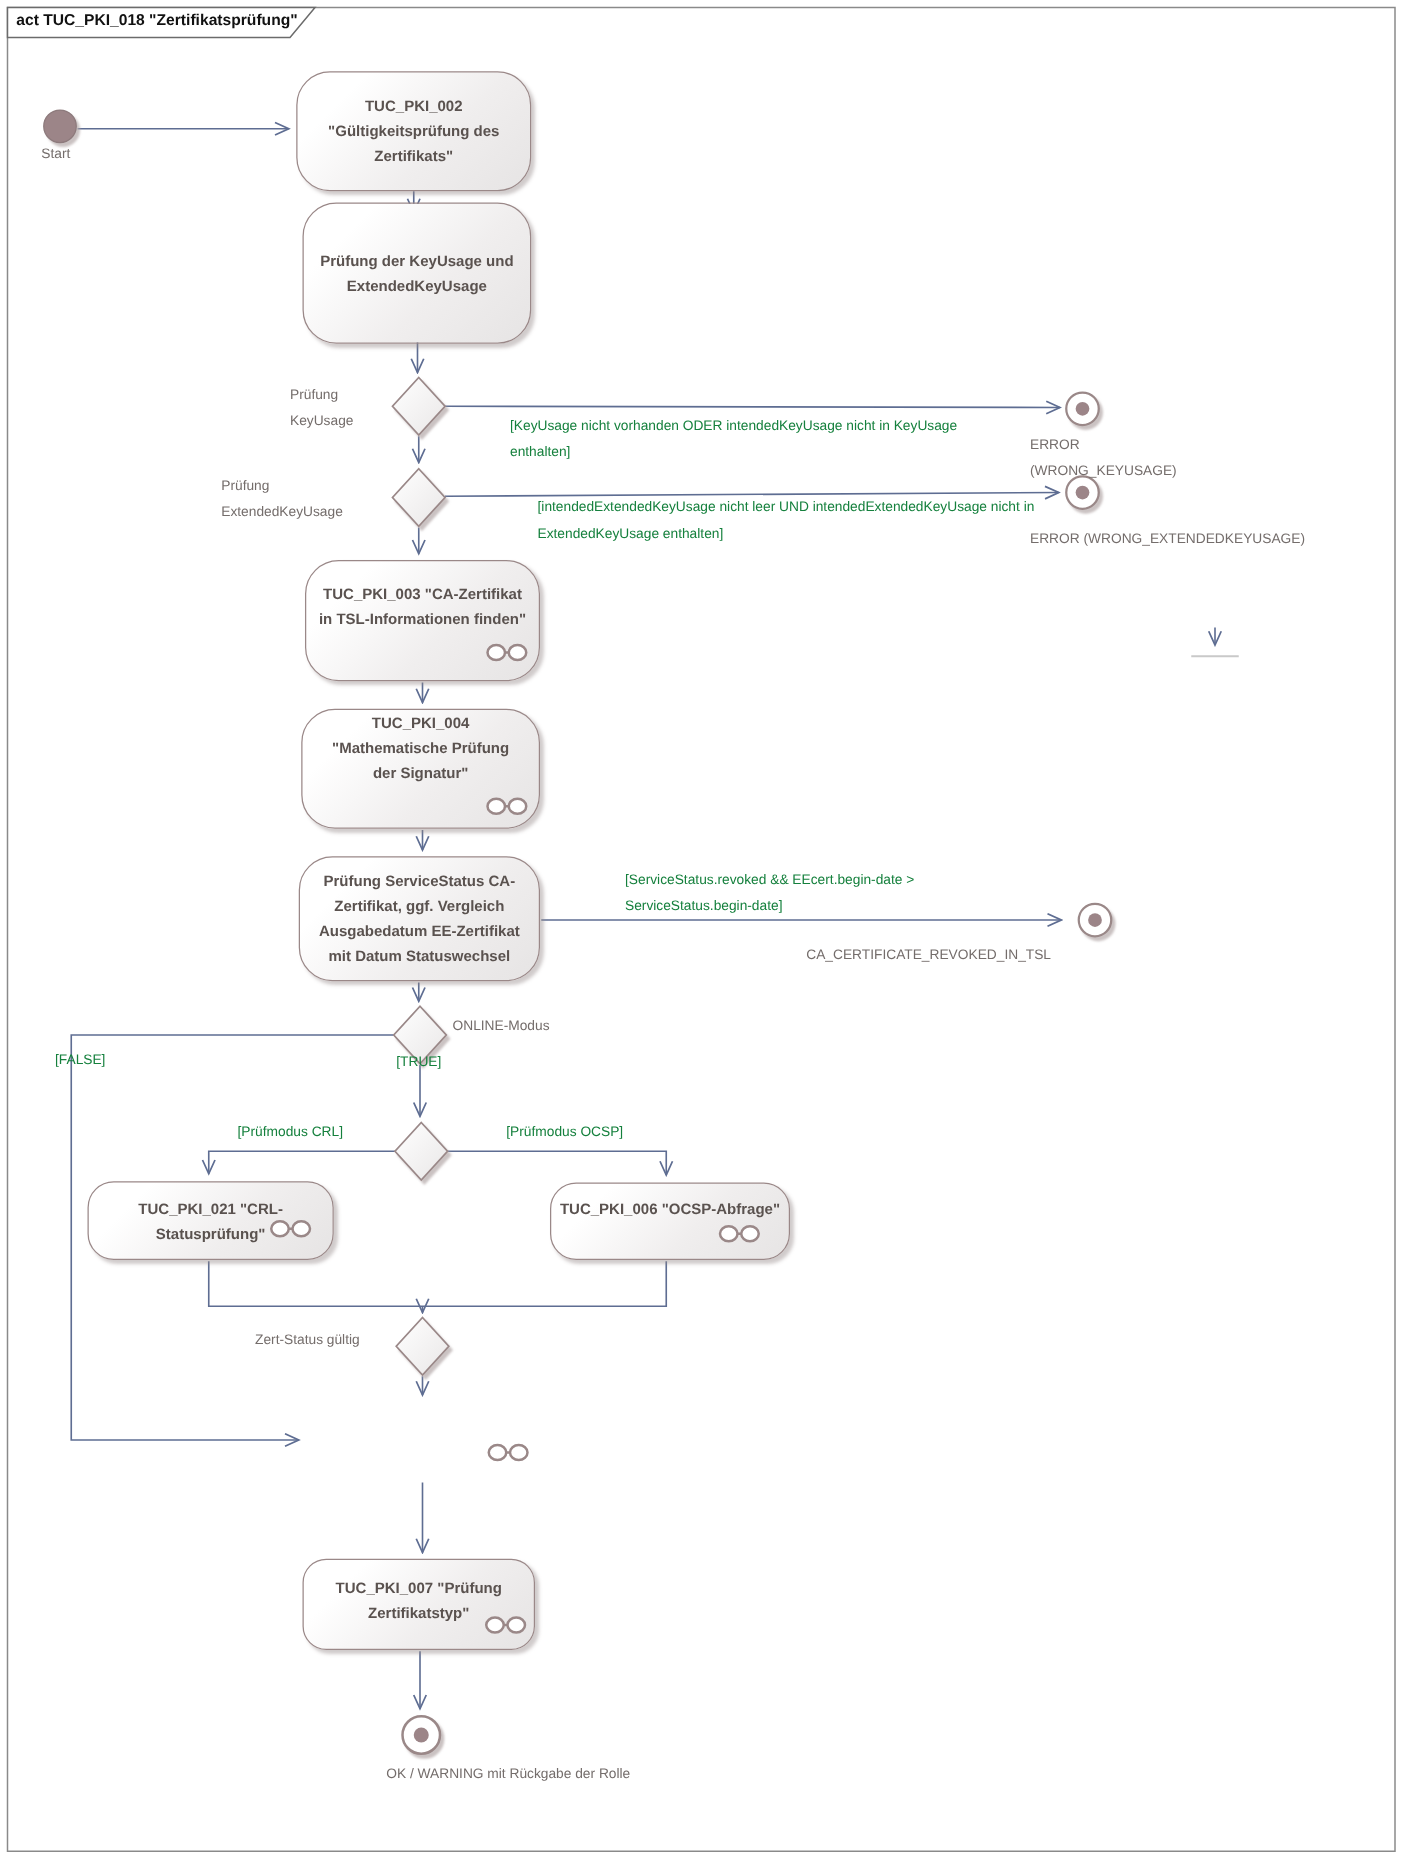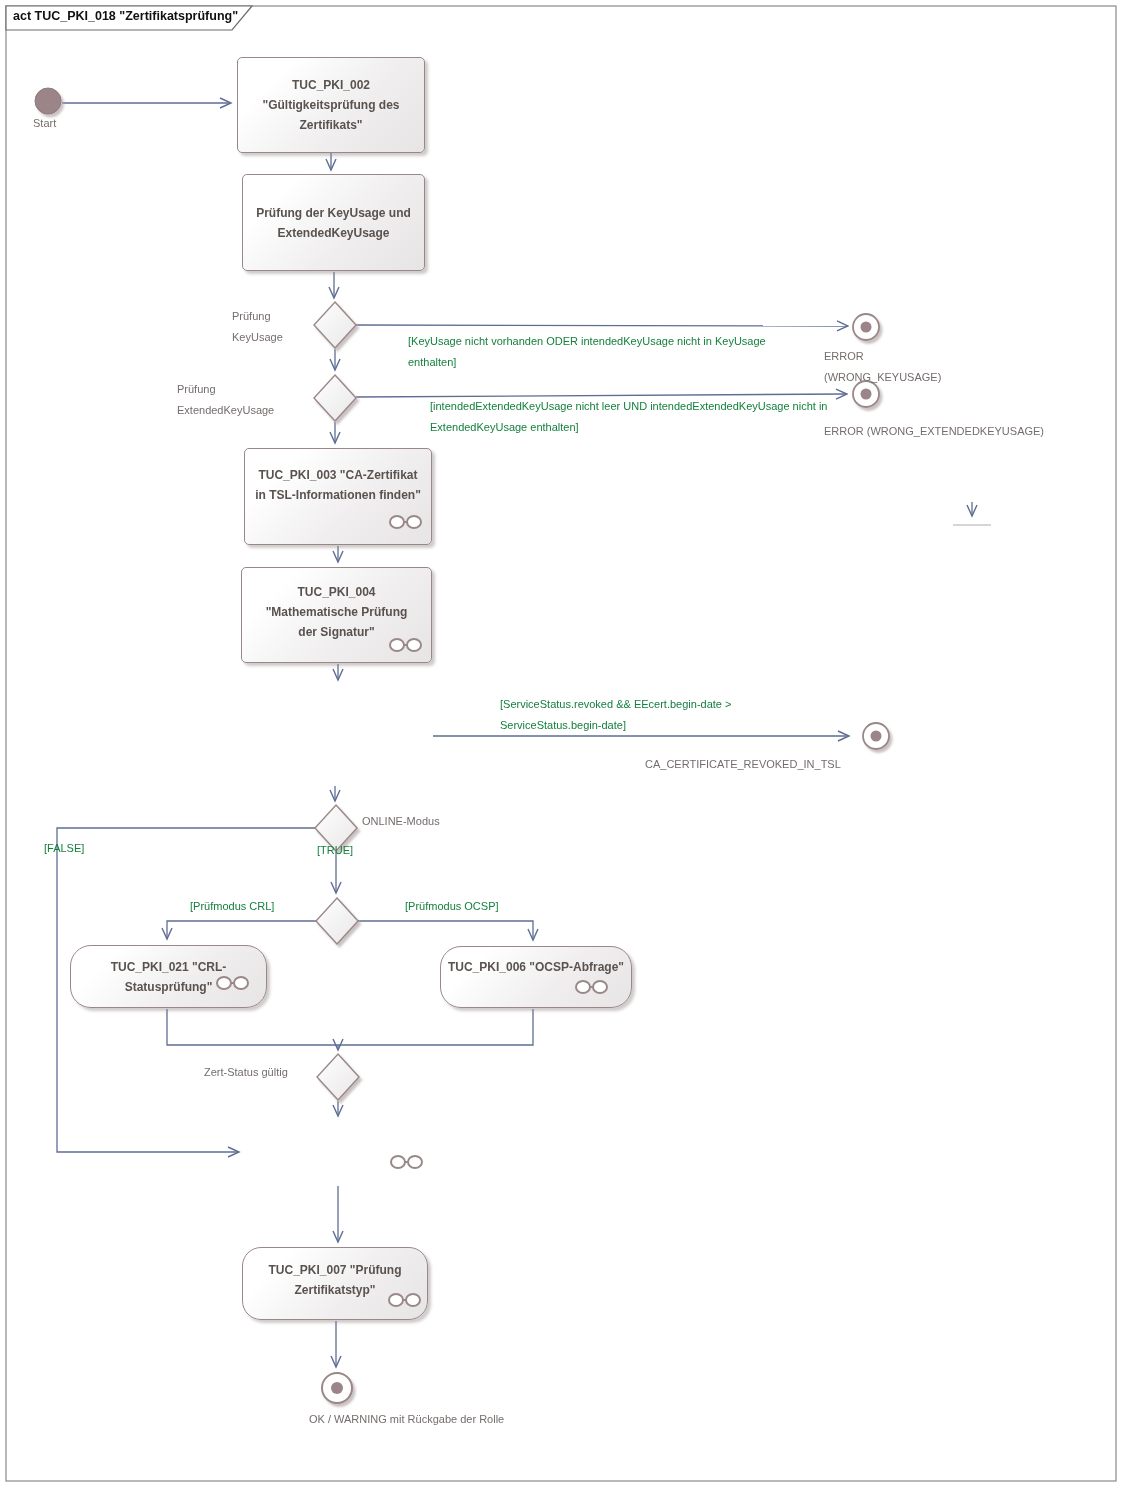--- a/index.html
+++ b/index.html
@@ -4,21 +4,21 @@
 <style>
   html,body{margin:0;padding:0;background:#fff;}
   #canvas{
     position:relative;width:1122px;height:1487px;
     font-family:"Liberation Sans","DejaVu Sans",sans-serif;
     background:#fff;overflow:hidden;
   }
   svg.overlay{position:absolute;left:0;top:0;width:1122px;height:1487px;}
   .activity{
     position:absolute;box-sizing:border-box;
-    border:1.6px solid #9a8888;border-radius:5px;
+    border:1.6px solid #9a8888;border-radius:27px;
     background:linear-gradient(135deg,#ffffff 20%,#f0eeee 60%,#e6e4e4 100%);
     box-shadow:3px 3px 3px rgba(150,140,140,.45);
     display:flex;align-items:center;justify-content:center;
     text-align:center;white-space:pre-line;
     font-weight:bold;font-size:12px;line-height:20px;color:#5a524f;
     padding:0 2px;
   }
   .lbl{
     position:absolute;font-size:11px;line-height:21px;
     color:#746d6b;white-space:pre-line;
@@ -96,27 +96,31 @@
       <circle cx="337" cy="1388" r="15" fill="#ffffff" stroke="#9a8888" stroke-width="2"></circle>
       <circle cx="337" cy="1388" r="6" fill="#9c8588"></circle>
     </g>
   </svg>
 
   <div class="frame-title">act TUC_PKI_018 "Zertifikatsprüfung"</div>
 
   <div class="activity" style="left:237px;top:57px;width:188px;height:96px">TUC_PKI_002
 "Gültigkeitsprüfung des
 Zertifikats"</div>
-  <div class="activity" style="left:242px;top:174px;width:183px;height:97px">Prüfung der KeyUsage und
+  <div class="activity" style="left:242px;top:162px;width:183px;height:113px">Prüfung der KeyUsage und
 ExtendedKeyUsage</div>
   <div class="activity" style="left:244px;top:448px;width:188px;height:97px;align-items:flex-start;padding-top:16px">TUC_PKI_003 "CA-Zertifikat
 in TSL-Informationen finden"</div>
-  <div class="activity" style="left:241px;top:567px;width:191px;height:96px;align-items:flex-start;padding-top:14px">TUC_PKI_004
+  <div class="activity" style="left:241px;top:567px;width:191px;height:96px;align-items:flex-start;">TUC_PKI_004
 "Mathematische Prüfung
 der Signatur"</div>
+  <div class="activity" style="left:239px;top:685px;width:193px;height:100px">Prüfung ServiceStatus CA-
+Zertifikat, ggf. Vergleich
+Ausgabedatum EE-Zertifikat
+mit Datum Statuswechsel</div>
   <div class="activity" style="left:70px;top:945px;width:197px;height:63px;border-radius:21px">TUC_PKI_021 "CRL-
 Statusprüfung"</div>
   <div class="activity" style="left:440px;top:946px;width:192px;height:62px;border-radius:21px;align-items:flex-start;padding-top:10px">TUC_PKI_006 "OCSP-Abfrage"</div>
   <div class="activity" style="left:242px;top:1247px;width:186px;height:73px;border-radius:19px;align-items:flex-start;padding-top:12px">TUC_PKI_007 "Prüfung
 Zertifikatstyp"</div>
 
   <svg class="icon" style="left:388px;top:514px" width="36" height="16">
     <g fill="#ffffff" stroke="#9a8888" stroke-width="2">
       <ellipse cx="9" cy="8" rx="7" ry="6"></ellipse>
         <ellipse cx="26" cy="8" rx="7" ry="6"></ellipse>

